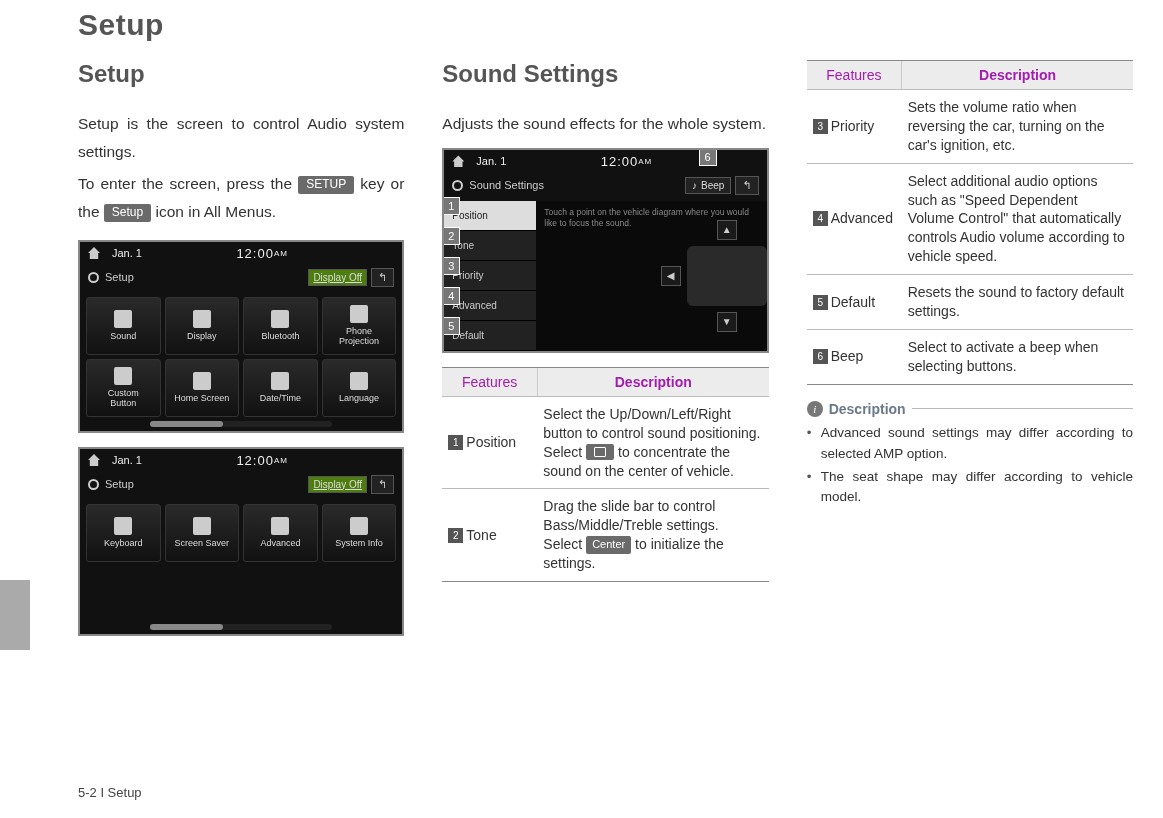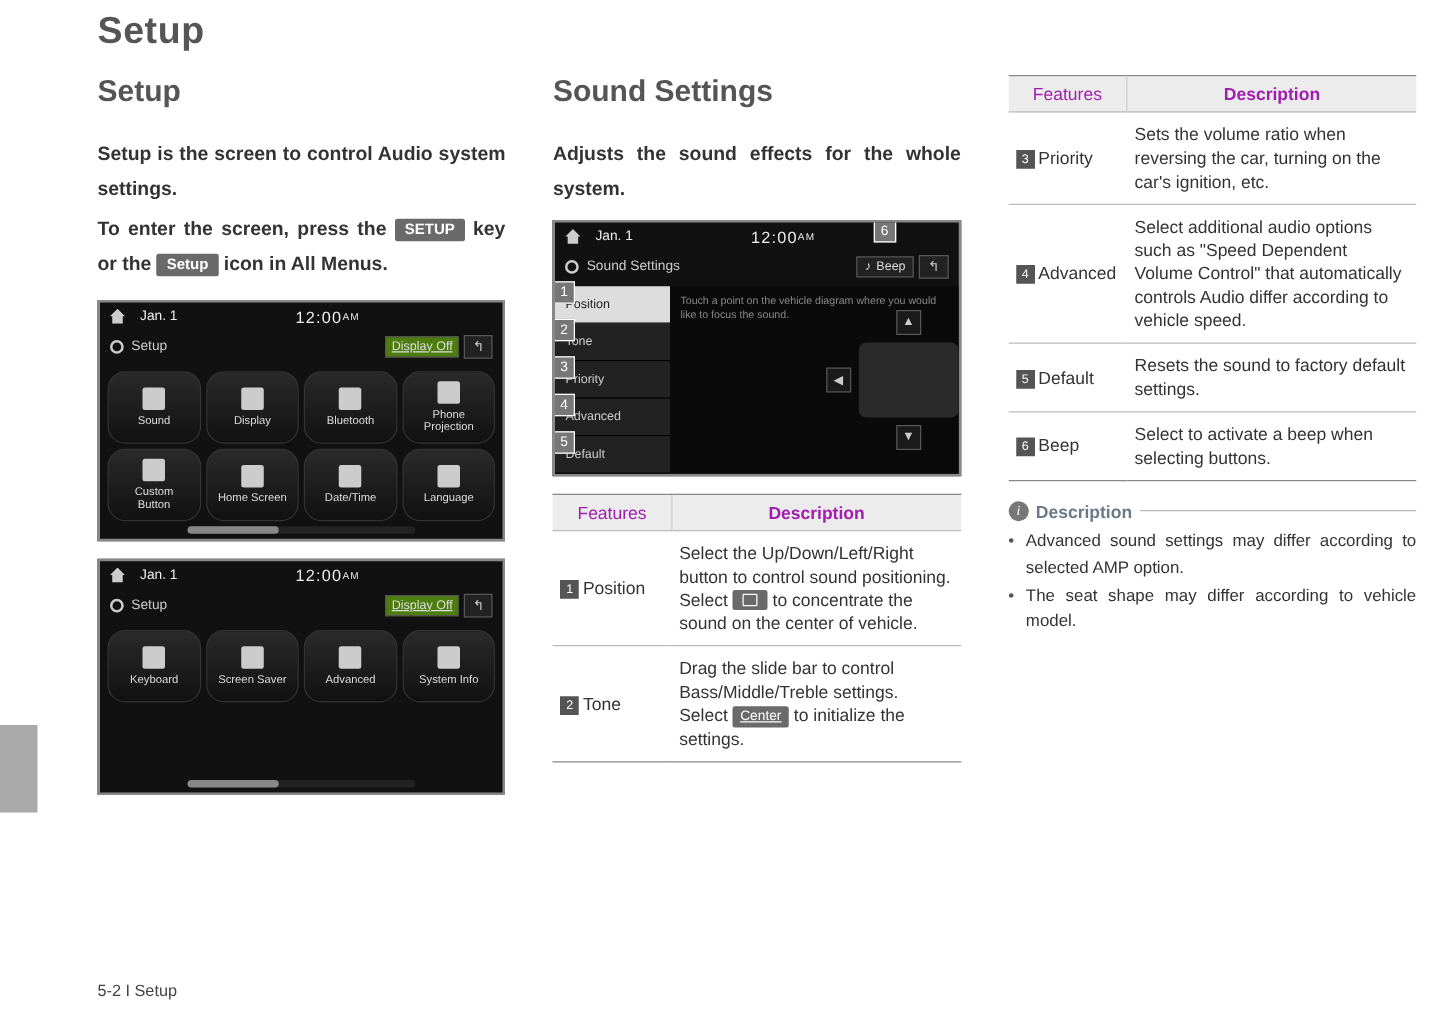--- a/index.html
+++ b/index.html
@@ -39,33 +39,32 @@
     color: #555;
     margin-bottom: 22px;
     font-family: "Trebuchet MS", Arial, sans-serif;
   }
   p.body {
     font-size: 15.5px;
     line-height: 1.8;
     color: #333;
     margin-bottom: 4px;
     text-align: justify;
-    font-weight: bold;
   }
   .key-chip {
     display: inline-block;
     background: #6a6a6a;
     color: #fff;
     font-size: 12px;
     padding: 1px 8px 2px 8px;
     border-radius: 2px;
     vertical-align: 1px;
     line-height: 1.3;
   }
-  .key-chip.small { font-size: 11px; padding: 1px 6px 2px 6px; text-decoration: underline; }
+  .key-chip.small { font-size: 11px; padding: 1px 6px 2px 6px; }
   
   .shot {
     margin-top: 14px;
     border: 2px solid #888;
     background: #111;
     color: #ddd;
     font-size: 11px;
     position: relative;
     overflow: hidden;
   }
@@ -115,21 +114,21 @@
   }
   .grid-icons {
     display: grid;
     grid-template-columns: repeat(4, 1fr);
     gap: 4px;
     padding: 4px 6px 2px 6px;
   }
   .app-icon {
     background: linear-gradient(#2a2a2a,#111);
     border: 1px solid #333;
-    border-radius: 14px;
+    border-radius: 3px;
     height: 58px;
     display: flex;
     flex-direction: column;
     align-items: center;
     justify-content: center;
     gap: 4px;
   }
   .app-icon .glyph {
     width: 18px; height: 18px;
     background: #ccc;
@@ -479,21 +478,21 @@
           <th>Description</th>
         </tr>
       </thead>
       <tbody>
         <tr>
           <td><span class="num-badge">3</span><span>Priority</span></td>
           <td>Sets the volume ratio when reversing the car, turning on the car's ignition, etc.</td>
         </tr>
         <tr>
           <td><span class="num-badge">4</span><span>Advanced</span></td>
-          <td>Select additional audio options such as "Speed Dependent Volume Control" that automatically controls Audio differ according to vehicle speed.</td>
+          <td>Select additional audio options such as "Speed Dependent Volume Control" that automatically controls Audio volume according to vehicle speed.</td>
         </tr>
         <tr>
           <td><span class="num-badge">5</span><span>Default</span></td>
           <td>Resets the sound to factory default settings.</td>
         </tr>
         <tr>
           <td><span class="num-badge">6</span><span>Beep</span></td>
           <td>Select to activate a beep when selecting buttons.</td>
         </tr>
       </tbody>

